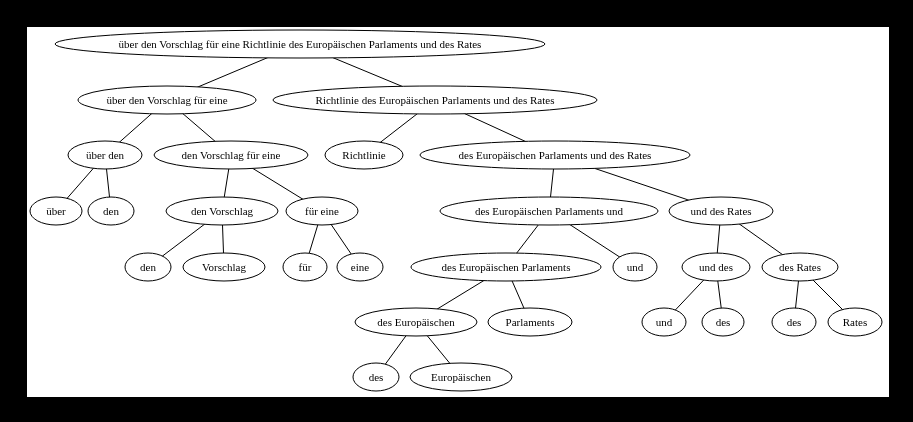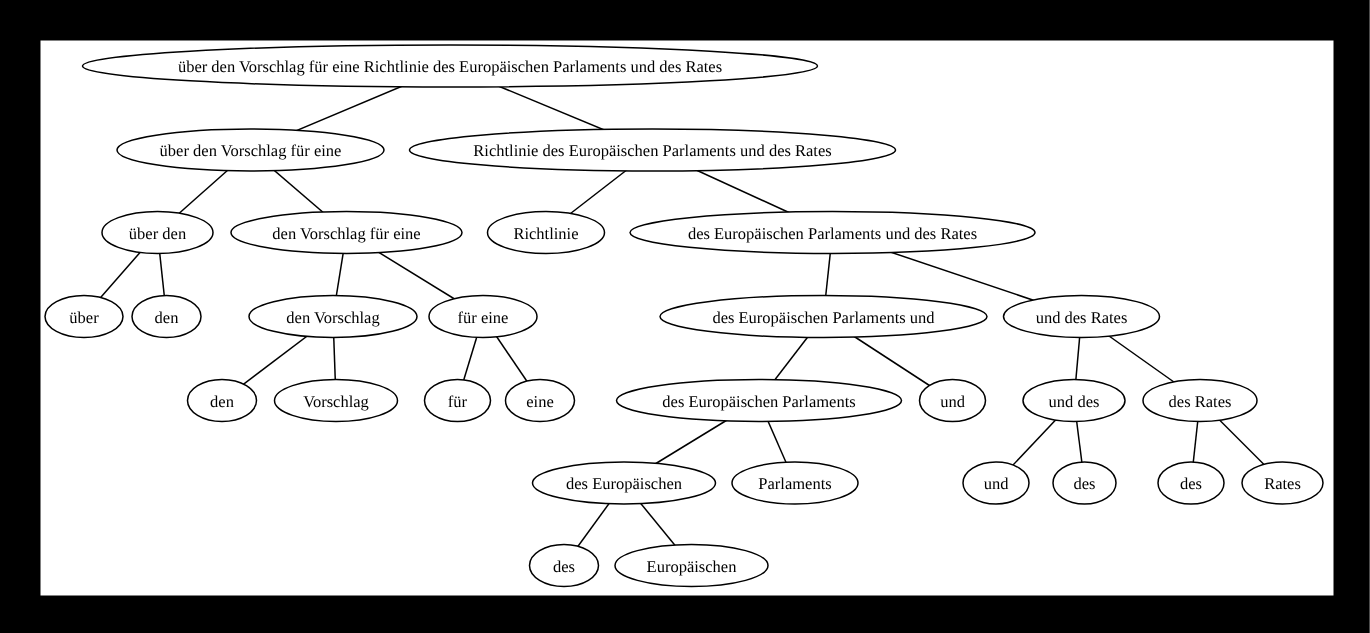--- a/index.html
+++ b/index.html
@@ -9,20 +9,21 @@
     width: 913px;
     height: 422px;
     overflow: hidden;
     font-family: "Liberation Serif", "DejaVu Serif", serif;
   }
   .stage {
     position: relative;
     width: 913px;
     height: 422px;
     background: #a3a3a3;
+    border-radius: 31px;
   }
   svg text {
     font-family: "Liberation Serif", "DejaVu Serif", serif;
     font-size: 11px;
     fill: #000000;
   }
 </style>
 </head>
 <body>
 

